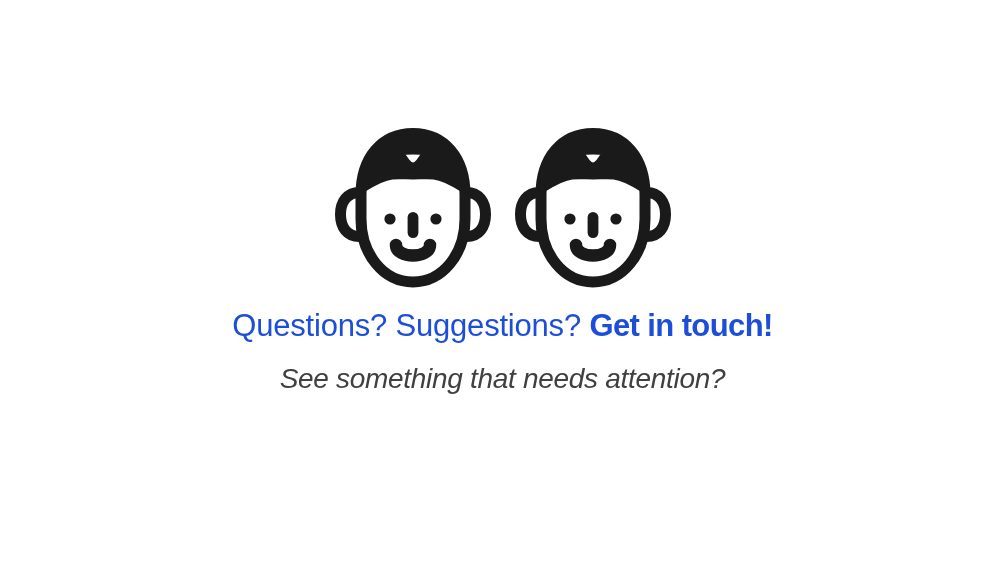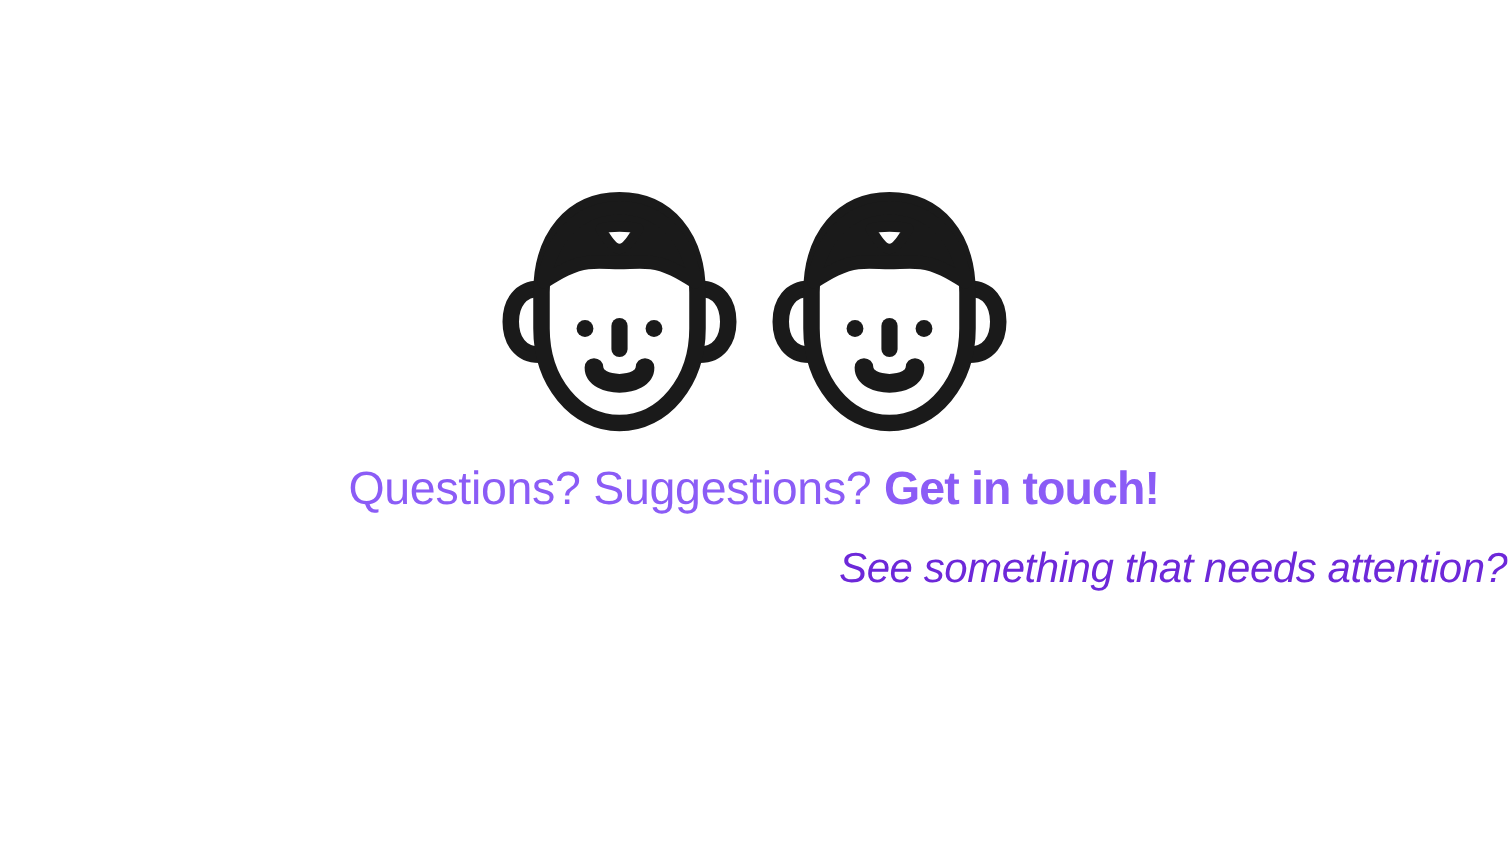--- a/index.html
+++ b/index.html
@@ -45,44 +45,44 @@
 
   
   .headline {
     position: absolute;
     top: 306px;
     left: 0;
     width: 1005px;
     text-align: center;
     font-size: 31px;
     line-height: 40px;
-    color: #8b5cf6;
+    color: #1d4ed8;
     letter-spacing: -0.2px;
     white-space: nowrap;
   }
   .headline .light {
     font-weight: 400;
   }
   .headline .strong {
     font-weight: 700;
     letter-spacing: -0.6px;
   }
 
   
   .subtitle {
     position: absolute;
     top: 361px;
     left: 0;
     width: 1005px;
-    text-align: right;
+    text-align: center;
     font-size: 28px;
     line-height: 35px;
     font-style: italic;
     font-weight: 400;
-    color: #6d28d9;
+    color: #404040;
     letter-spacing: -0.3px;
     white-space: nowrap;
   }
   .subtitle .sub-line {
     display: block;
   }
 </style>
 </head>
 <body>
 

